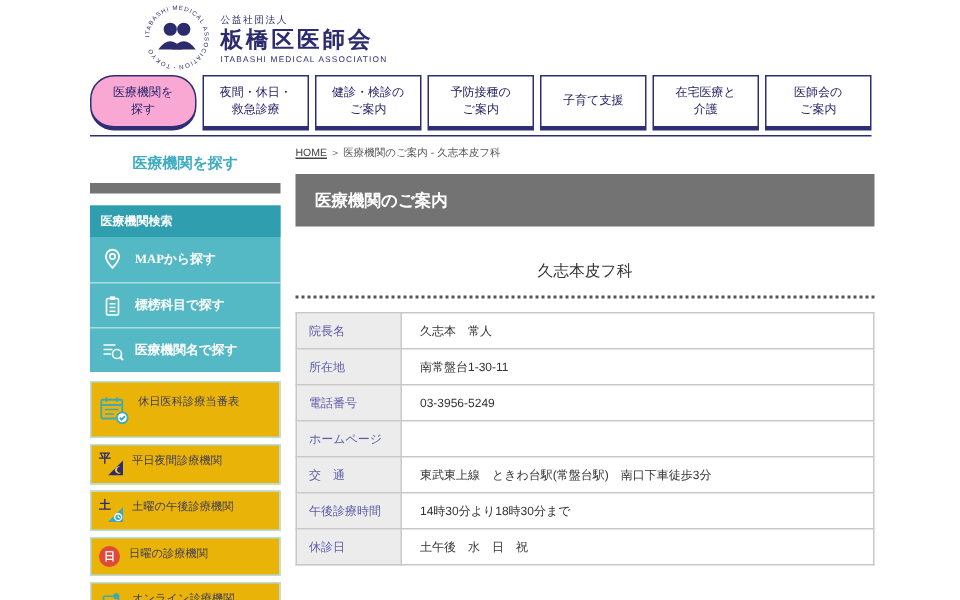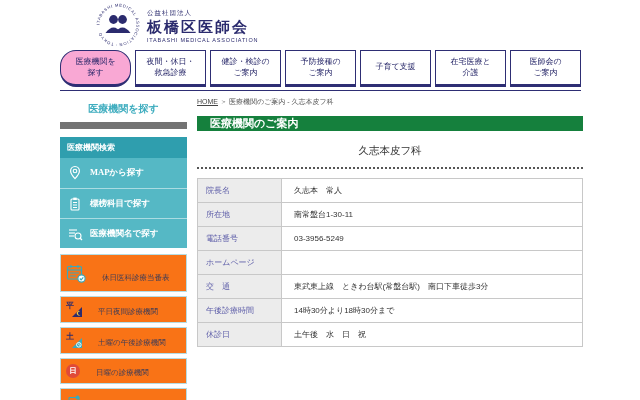--- a/index.html
+++ b/index.html
@@ -26,40 +26,40 @@
   
   .sidebar { position:absolute; left:60px; top:97px; width:127px; }
   .sidebar-title { font-size:10px; font-weight:bold; color:#3fadbf; text-align:center; padding:5px 0 6px;
     border-bottom:7px solid #737373; cursor:pointer; }
   .search-box { margin-top:8px; background:#55b8c5; }
   .search-header { background:#2f9eae; color:#fff; font-size:8px; font-weight:bold; padding:5px 7px; }
   .search-item { display:flex; align-items:center; gap:7px; height:30px; padding:0 7px; color:#fff;
     font-size:8.5px; font-weight:bold; cursor:pointer;font-family:Liberation Serif, serif; }
   .search-item + .search-item { border-top:1px solid rgba(255,255,255,.5); }
   .side-links { margin-top:6px; }
-  .side-link { display:flex; align-items:flex-end; gap:16px; border:1px solid #b5dde4; background:#f97316;
+  .side-link { display:flex; align-items:flex-start; gap:6px; border:1px solid #b5dde4; background:#eab308;
     margin-bottom:4px; padding:5px 5px; font-size:7.5px; color:#3c3c58; line-height:1.3; cursor:pointer; }
   .side-link.tall { padding:8px 5px; }
   .icon16 { width:16px; height:16px; flex:0 0 16px; }
   .icon20 { width:20px; height:20px; flex:0 0 20px; }
   .combo-icon { position:relative; width:16px; height:15px; flex:0 0 16px; }
   .combo-icon .kanji { position:absolute; left:0; top:-1px; font-size:8px; font-weight:bold; color:#2b2b6e; }
   .combo-icon svg { position:absolute; right:0; bottom:0; }
   .sunday-badge { width:14px; height:14px; flex:0 0 14px; border-radius:50%; background:#e04a38; color:#fff;
     font-size:7.5px; font-weight:bold; display:flex; align-items:center; justify-content:center; }
 
   
   .main { position:absolute; left:197px; top:97px; width:386px; }
   .breadcrumb { font-size:7px; color:#555; margin-bottom:9px; }
   .breadcrumb a { color:#444; text-decoration:underline; cursor:pointer; }
-  .page-title { background:#15803d; color:#fff; font-size:11px; font-weight:bold; padding:0 13px; }
-  .clinic-name { text-align:center; font-size:10.5px; font-weight:normal; color:#333; margin:13px 0 9px; }
+  .page-title { background:#737373; color:#fff; font-size:11px; font-weight:bold; padding:10px 13px; }
+  .clinic-name { text-align:center; font-size:10.5px; font-weight:normal; color:#333; margin:23px 0 9px; }
   .dotted { border-top:2px dotted #555; margin-bottom:9px; }
   table.info { width:100%; border-collapse:collapse; font-size:8px; }
-  table.info th { width:84px; background:#ececec; color:#5c5ca8; font-weight:normal; text-align:left;
+  table.info th { width:70px; background:#ececec; color:#5c5ca8; font-weight:normal; text-align:left;
     padding:6px 8px; border:1px solid #c8c8c8; }
   table.info td { color:#333; padding:6px 12px; border:1px solid #c8c8c8; }
 </style>
 </head>
 <body>
 
 <div class="page">
 
   <header class="site-header">
     <div class="logo">

